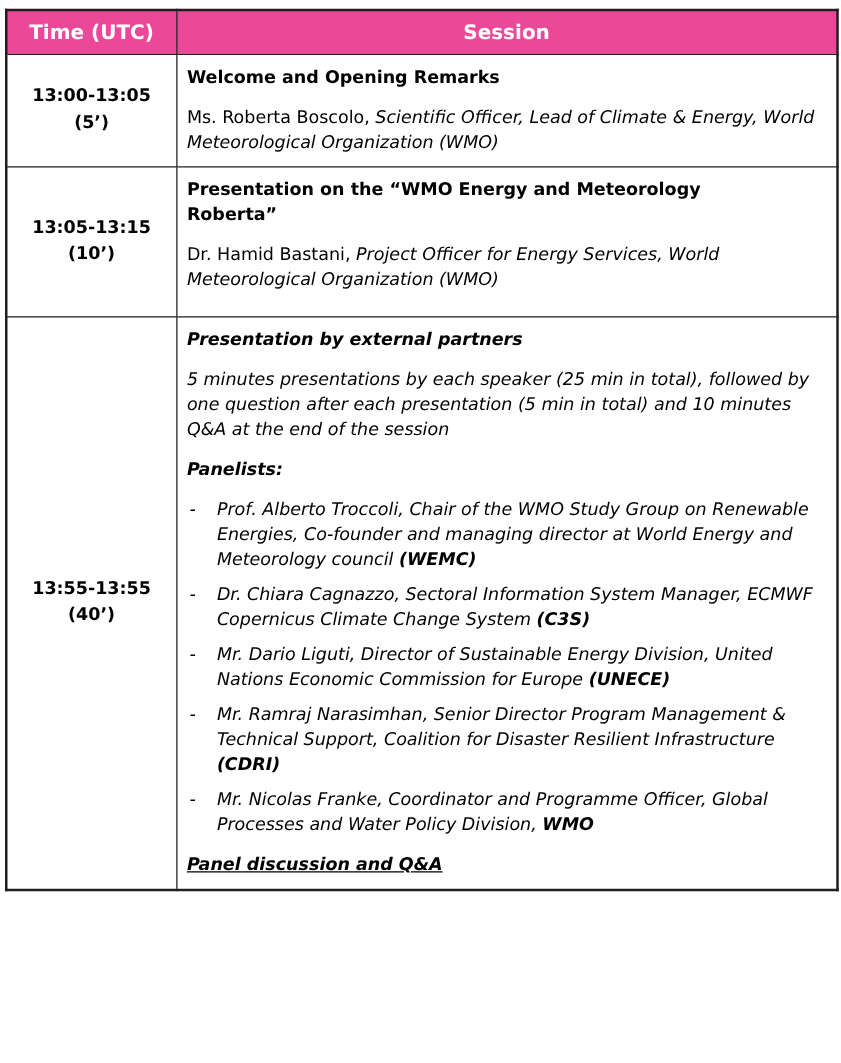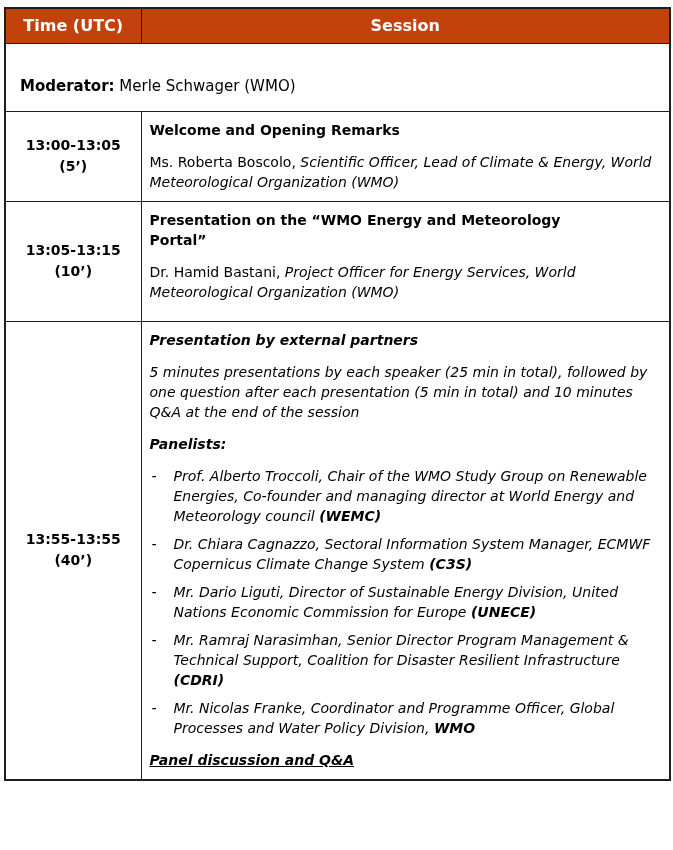--- a/index.html
+++ b/index.html
@@ -23,21 +23,21 @@
     table-layout: fixed;
   }
   table.agenda th, table.agenda td {
     border: 1px solid #1f1f1f;
     box-sizing: border-box;
   }
   col.time-col  { width: 136px; }
   col.session-col { width: 529px; }
 
   th.col-header {
-    background: #c2410c;
+    background: #ec4899;
     color: #ffffff;
     font-weight: bold;
     font-size: 16px;
     height: 35px;
     text-align: center;
     vertical-align: middle;
     padding: 0;
   }
   td.moderator-cell {
     height: 68px;
@@ -119,45 +119,39 @@
       <col class="time-col">
       <col class="session-col">
     </colgroup>
 
     <tbody>
         <tr>
       <th class="col-header">Time (UTC)</th>
       <th class="col-header">Session</th>
     </tr>
 
-    <tr>
-      <td class="moderator-cell" colspan="2">
-        <span class="mod-label">Moderator:</span>
-        <span>Merle Schwager (WMO)</span>
-      </td>
-    </tr>
 
     <tr class="row-1">
       <td class="time-cell">
         <div>13:00-13:05</div>
         <div>(5’)</div>
       </td>
       <td class="session-cell">
         <p class="s-title">Welcome and Opening Remarks</p>
         <p class="s-text"><span>Ms. Roberta Boscolo,</span> <span class="role">Scientific Officer, Lead of Climate &amp; Energy, World Meteorological Organization (WMO)</span></p>
       </td>
     </tr>
 
     <tr class="row-2">
       <td class="time-cell">
         <div>13:05-13:15</div>
         <div>(10’)</div>
       </td>
       <td class="session-cell">
-        <p class="s-title constrained">Presentation on the “WMO Energy and Meteorology Portal”</p>
+        <p class="s-title constrained">Presentation on the “WMO Energy and Meteorology Roberta”</p>
         <p class="s-text"><span>Dr. Hamid Bastani,</span> <span class="role">Project Officer for Energy Services, World Meteorological Organization (WMO)</span></p>
       </td>
     </tr>
 
     <tr class="row-3">
       <td class="time-cell">
         <div>13:55-13:55</div>
         <div>(40’)</div>
       </td>
       <td class="session-cell">

